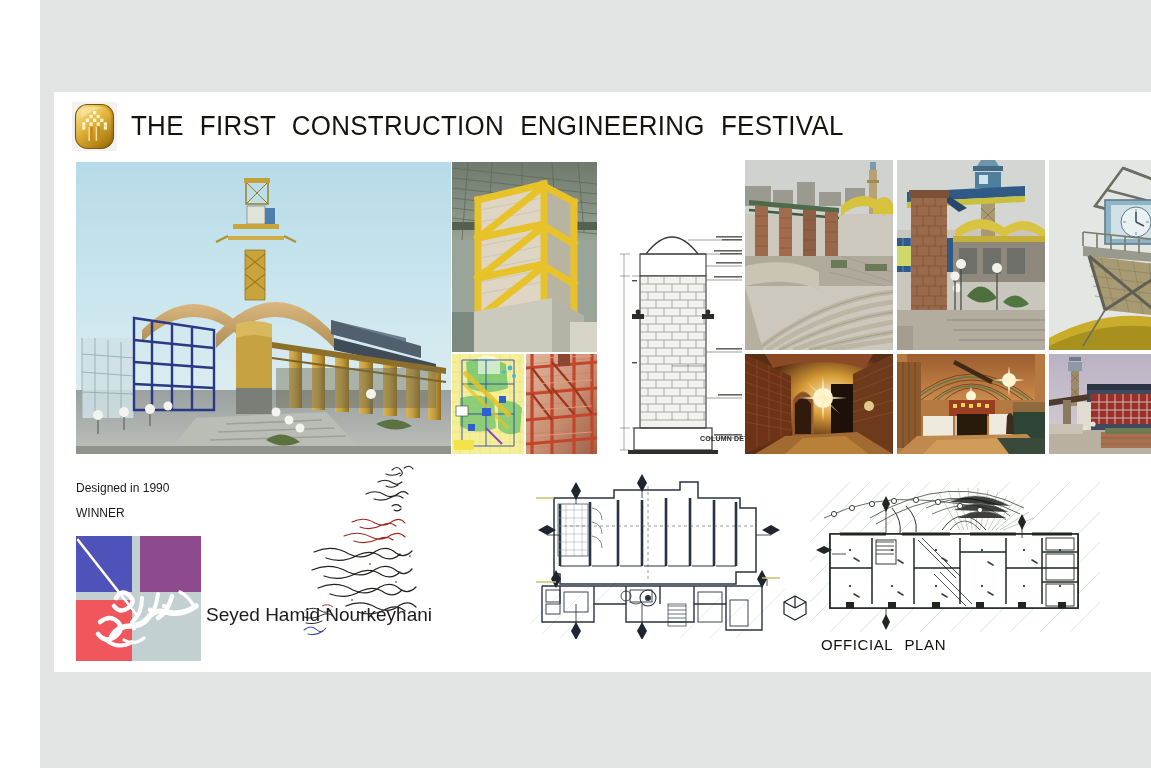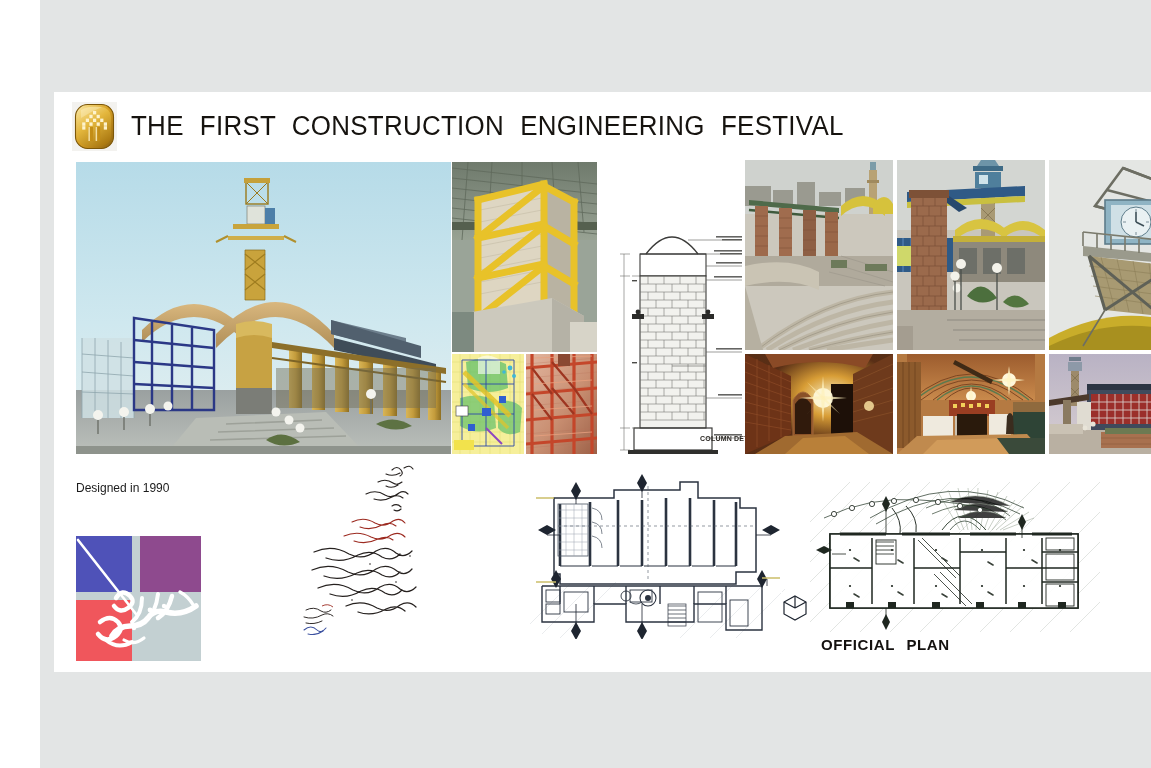--- a/index.html
+++ b/index.html
@@ -109,21 +109,21 @@
     font-family: "Liberation Sans", sans-serif;
     color: #14110f;
     white-space: nowrap;
   }
   #official-plan-label {
     left: 767px;
     top: 544px;
     font-size: 15px;
     letter-spacing: 0.6px;
     word-spacing: 7px;
-    font-weight: 700;
+    font-weight: 400;
   }
   #column-detail-label {
     left: 646px;
     top: 343px;
     font-size: 7px;
     font-weight: 700;
     letter-spacing: 0.2px;
     color: #2a2622;
   }
 </style>
@@ -853,20 +853,21 @@
           <circle cx="70" cy="104" r="0.8"></circle>
             <circle cx="96" cy="122" r="0.8"></circle>
           <circle cx="52" cy="140" r="0.8"></circle>
             <circle cx="110" cy="96" r="0.8"></circle>
         </g>
       </svg>
     </div>
 
     <div id="credits-block">
       <div class="credit-line">Designed in 1990</div>
+      <div class="credit-line">WINNER</div>
     </div>
 
     <div id="architect-logo">
       <svg viewBox="0 0 125 125" xmlns="http://www.w3.org/2000/svg">
         <rect width="125" height="125" fill="#c3d0d2"></rect>
         <rect x="0" y="0" width="56" height="56" fill="#4f52b8"></rect>
         <rect x="64" y="0" width="61" height="56" fill="#8e4a8e"></rect>
         <rect x="0" y="64" width="56" height="61" fill="#f0565c"></rect>
         <rect x="64" y="64" width="61" height="61" fill="#c3d0d2"></rect>
 
@@ -884,20 +885,21 @@
         </g>
         <g fill="#ffffff">
           <circle cx="74" cy="74" r="2.4"></circle>
             <circle cx="88" cy="70" r="2.2"></circle>
           <circle cx="58" cy="92" r="2.2"></circle>
         </g>
       </svg>
     </div>
 
     <div id="architect-credit">
+      <div class="credit-line">Seyed Hamid Nourkeyhani</div>
     </div>
 
     <div class="plate" style="left:476px; top:382px; width:255px; height:165px;">
       <svg viewBox="0 0 255 165" preserveAspectRatio="none" xmlns="http://www.w3.org/2000/svg">
         <rect width="255" height="165" fill="#ffffff"></rect>
 
         <g stroke="#dcdfe2" stroke-width="0.6">
           <path d="M0 150 L40 110 M12 160 L60 112 M30 164 L86 108 M150 164 L206 108 M180 164 L236 108 M206 164 L255 115"></path>
         </g>
 

